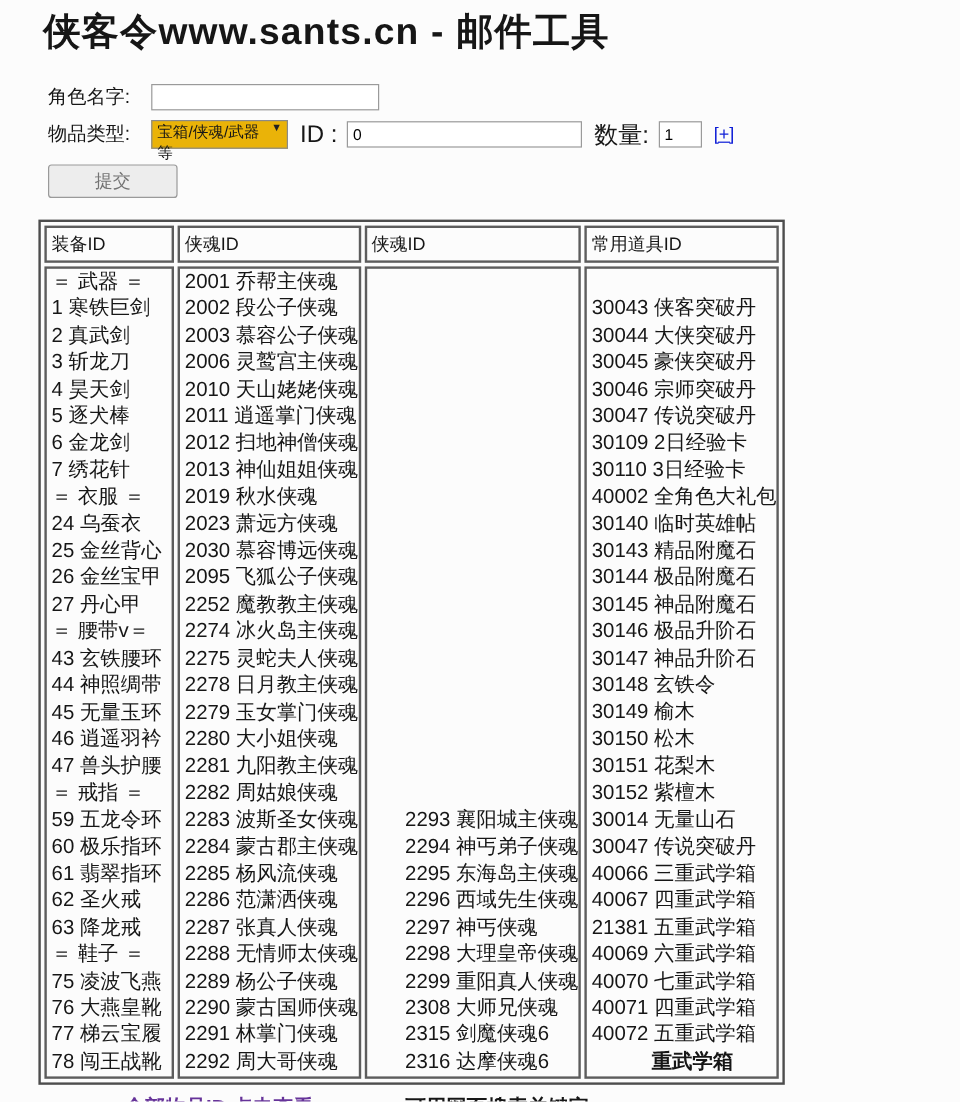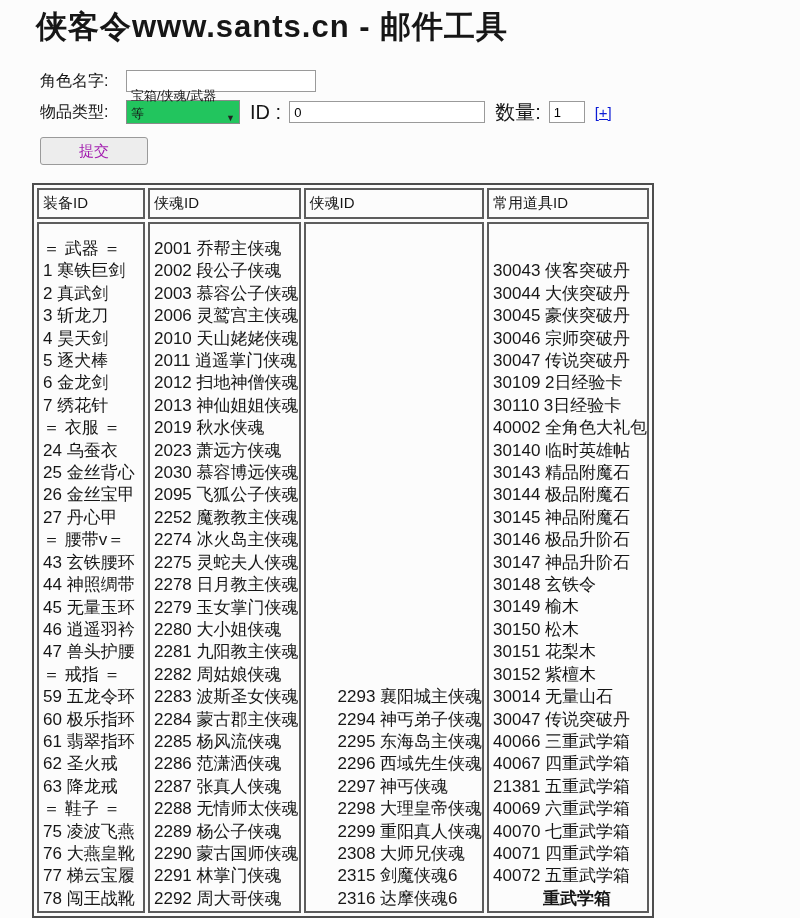--- a/index.html
+++ b/index.html
@@ -14,49 +14,49 @@
   }
   .form { margin-left:40px; font-size:16px; }
   .row { display:flex; align-items:center; height:26px; margin-bottom:5px; }
   .form-label { width:86px; flex:0 0 auto; }
   .text-input {
     border:1px solid #9a9a9a; background:#fff; height:20px;
     font-family:"Liberation Sans",sans-serif; font-size:13px; padding:0 4px;
   }
   .name-input { width:180px; }
   .select-box {
-    width:104px; height:22px; border:1px solid #8a8a8a; background:#22c55e;
-    display:flex; align-items:flex-end; justify-content:space-between;
+    width:104px; height:22px; border:1px solid #8a8a8a; background:#eab308;
+    display:flex; align-items:flex-start; justify-content:space-between;
     padding:0 4px; font-size:13px; cursor:default;
   }
   .select-box .arrow { font-size:9px; color:#222; }
   .inline-label { margin:0 8px 0 10px; font-size:20px; }
   .id-input { width:186px; }
   .qty-input { width:26px; }
   .add-link { margin-left:10px; color:#0b1bd6; font-size:15px; text-decoration:underline; }
   .add-hint { margin-left:4px; font-size:16px; }
   .submit-btn {
     margin-top:7px; width:108px; height:28px;
     background:#ededed; border:1px solid #9a9a9a; border-radius:3px;
-    font-family:"Liberation Sans",sans-serif; font-size:15px; color:#a21caf;
+    font-family:"Liberation Sans",sans-serif; font-size:15px; color:#737373;
   }
   table.grid {
     margin:18px 0 0 32px;
     border-collapse:separate; border-spacing:3px;
     border:2px solid #4d4d4d; table-layout:fixed;
   }
   col.c1 { width:108px; } col.c2 { width:146px; }
   col.c3 { width:148px; } col.c4 { width:160px; }
   th {
     border:2px solid #5d5d5d; font-weight:400; text-align:left;
     padding:2px 4px; font-size:15px; height:23px; white-space:nowrap; overflow:hidden;
   }
   td {
     border:2px solid #5d5d5d; vertical-align:top;
-    padding:14px 0 1px 4px; height:672px; overflow:hidden;
+    padding:0 0 1px 4px; height:672px; overflow:hidden;
   }
   .list { display:flex; flex-direction:column; height:100%; }
   .list.centered { justify-content:flex-end;margin-left:28px; }
   .list-item {
     font-size:17px; line-height:22.4px; min-height:22.4px;
     white-space:nowrap;
   }
   .list-item.indent { padding-left:50px;font-weight:bold; }
   .footer { margin:7px 0 0 40px; font-size:17px; font-weight:700; }
   .footer a { color:#663399; margin:0 8px; text-decoration:underline; }

